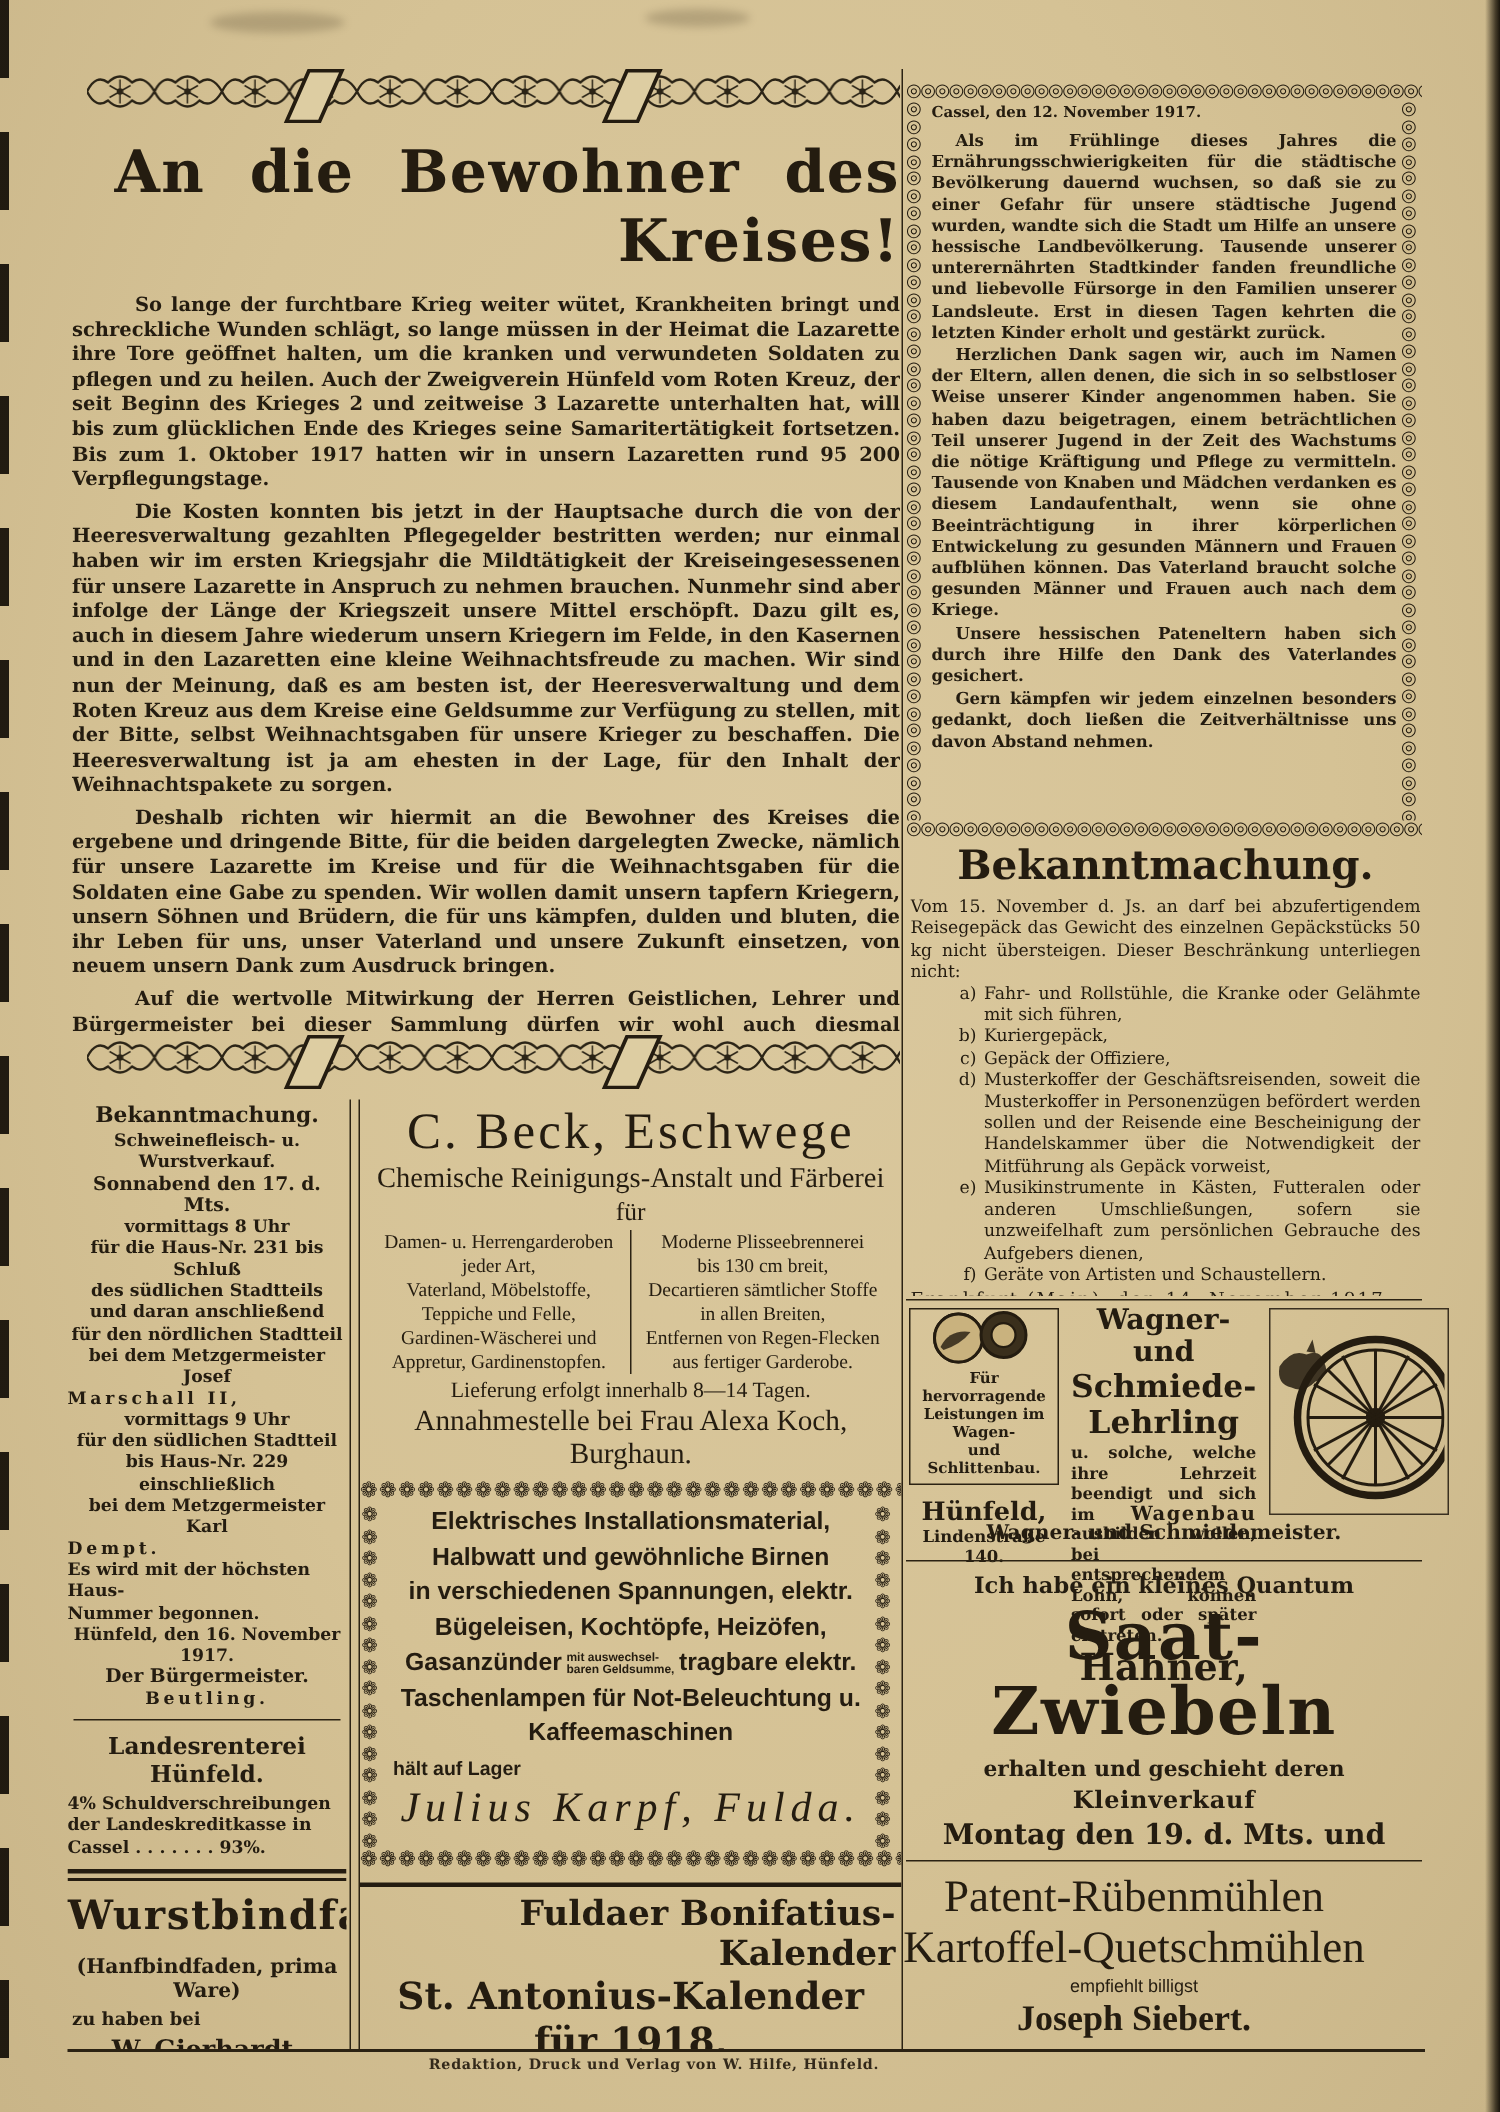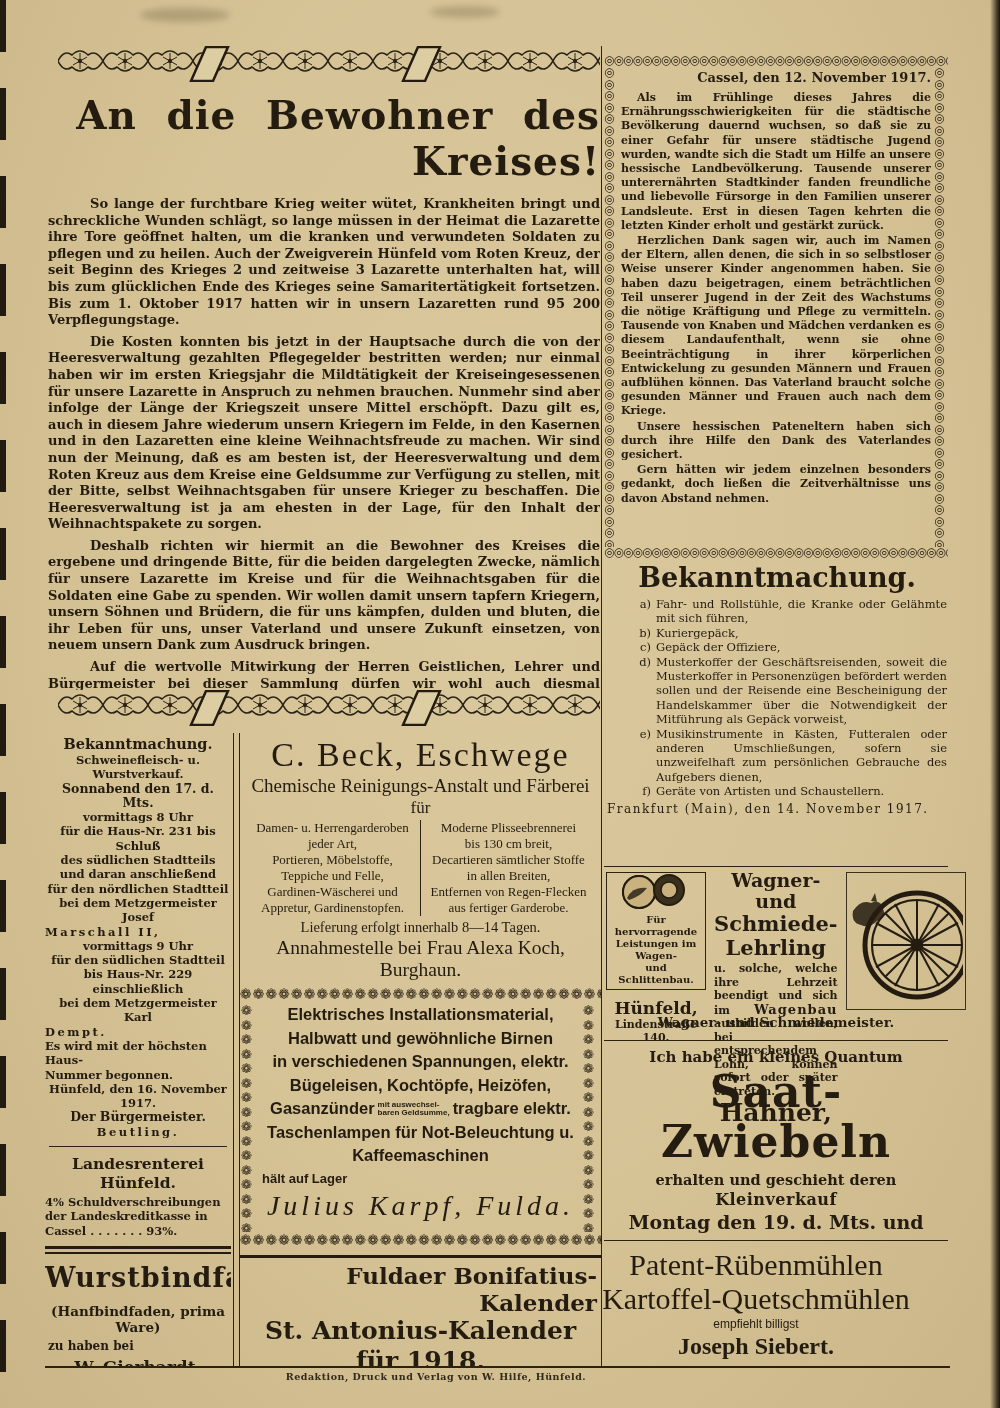--- a/index.html
+++ b/index.html
@@ -73,21 +73,21 @@
   .kal-line2{font-weight:bold;font-size:25px;text-align:center;line-height:30px;}
 
   
   .chain-frame{position:absolute;left:604px;top:54px;width:344px;height:506px;}
   .chain{position:absolute;color:#1d160b;font-family:"DejaVu Sans",sans-serif;overflow:hidden;}
   .chain-h{left:0;right:0;height:14px;font-size:12px;line-height:13px;letter-spacing:-1px;white-space:nowrap;}
   .chain-top{top:0;} .chain-bot{bottom:0;}
   .chain-v{top:13px;bottom:13px;width:14px;font-size:12px;line-height:11.5px;word-break:break-all;letter-spacing:0;}
   .chain-left{left:0;} .chain-right{right:0;}
   .cassel{position:absolute;left:17px;right:17px;top:16px;bottom:14px;overflow:hidden;}
-  .cassel-date{text-align:right;font-weight:bold;font-size:13px;margin:0 0 6px;}
+  .cassel-date{text-align:left;font-weight:bold;font-size:10px;margin:0 0 6px;}
   .cassel p{font-size:11px;line-height:14.2px;font-weight:bold;text-align:justify;text-indent:16px;margin:0 0 1px;}
 
   .railway{position:absolute;left:607px;top:562px;width:340px;height:302px;overflow:hidden;}
   .railway-title{font-weight:bold;font-size:27px;text-align:center;margin:0 0 3px;line-height:32px;}
   .railway-intro{font-size:11.5px;line-height:14.4px;text-align:justify;margin:0;}
   .railway-items{padding-left:22px;}
   .railway-item{display:flex;font-size:11.5px;line-height:14.4px;}
   .railway-item .lbl{flex:none;width:22px;text-align:right;padding-right:5px;}
   .railway-item .txt{text-align:justify;}
   .railway-date{font-size:12px;letter-spacing:1.5px;margin-top:3px;}
@@ -215,21 +215,21 @@
 
   <section class="middle-ads">
     <div class="beck">
       <div class="beck-title">C. Beck, Eschwege</div>
       <div class="beck-sub">Chemische Reinigungs-Anstalt und Färberei</div>
       <div class="beck-fuer">für</div>
       <div class="beck-cols">
         <div class="beck-col">
           <div>Damen- u. Herrengarderoben</div>
           <div>jeder Art,</div>
-          <div>Portieren, Möbelstoffe,</div>
+          <div>Vaterland, Möbelstoffe,</div>
           <div>Teppiche und Felle,</div>
           <div>Gardinen-Wäscherei und</div>
           <div>Appretur, Gardinenstopfen.</div>
         </div>
         <div class="beck-col">
           <div>Moderne Plisseebrennerei</div>
           <div>bis 130 cm breit,</div>
           <div>Decartieren sämtlicher Stoffe</div>
           <div>in allen Breiten,</div>
           <div>Entfernen von Regen-Flecken</div>
@@ -275,27 +275,28 @@
   <div class="chain-frame">
     <div class="chain chain-h chain-top">◎◎◎◎◎◎◎◎◎◎◎◎◎◎◎◎◎◎◎◎◎◎◎◎◎◎◎◎◎◎◎◎◎◎◎◎◎◎◎◎</div>
     <div class="chain chain-h chain-bot">◎◎◎◎◎◎◎◎◎◎◎◎◎◎◎◎◎◎◎◎◎◎◎◎◎◎◎◎◎◎◎◎◎◎◎◎◎◎◎◎</div>
     <div class="chain chain-v chain-left">◎◎◎◎◎◎◎◎◎◎◎◎◎◎◎◎◎◎◎◎◎◎◎◎◎◎◎◎◎◎◎◎◎◎◎◎◎◎◎◎◎◎◎◎◎</div>
     <div class="chain chain-v chain-right">◎◎◎◎◎◎◎◎◎◎◎◎◎◎◎◎◎◎◎◎◎◎◎◎◎◎◎◎◎◎◎◎◎◎◎◎◎◎◎◎◎◎◎◎◎</div>
     <div class="cassel">
       <div class="cassel-date">Cassel, den 12. November 1917.</div>
       <p>Als im Frühlinge dieses Jahres die Ernährungsschwierigkeiten für die städtische Bevölkerung dauernd wuchsen, so daß sie zu einer Gefahr für unsere städtische Jugend wurden, wandte sich die Stadt um Hilfe an unsere hessische Landbevölkerung. Tausende unserer unterernährten Stadtkinder fanden freundliche und liebevolle Fürsorge in den Familien unserer Landsleute. Erst in diesen Tagen kehrten die letzten Kinder erholt und gestärkt zurück.</p>
       <p>Herzlichen Dank sagen wir, auch im Namen der Eltern, allen denen, die sich in so selbstloser Weise unserer Kinder angenommen haben. Sie haben dazu beigetragen, einem beträchtlichen Teil unserer Jugend in der Zeit des Wachstums die nötige Kräftigung und Pflege zu vermitteln. Tausende von Knaben und Mädchen verdanken es diesem Landaufenthalt, wenn sie ohne Beeinträchtigung in ihrer körperlichen Entwickelung zu gesunden Männern und Frauen aufblühen können. Das Vaterland braucht solche gesunden Männer und Frauen auch nach dem Kriege.</p>
       <p>Unsere hessischen Pateneltern haben sich durch ihre Hilfe den Dank des Vaterlandes gesichert.</p>
-      <p>Gern hätten wir jedem einzelnen besonders gedankt, doch ließen die Zeitverhältnisse uns davon Abstand nehmen.</p>
+      <p>Gern kämpfen wir jedem einzelnen besonders gedankt, doch ließen die Zeitverhältnisse uns davon Abstand nehmen.</p>
 
     </div>
   </div>
 
   <section class="railway">
     <div class="railway-title">Bekanntmachung.</div>
+    <p class="railway-intro">Vom 15. November d. Js. an darf bei abzufertigendem Reisegepäck das Gewicht des einzelnen Gepäckstücks 50 kg nicht übersteigen. Dieser Beschränkung unterliegen nicht:</p>
     <div class="railway-items">
       <div class="railway-item">
         <span class="lbl">a)</span>
         <span class="txt">Fahr- und Rollstühle, die Kranke oder Gelähmte mit sich führen,</span>
       </div>
       <div class="railway-item">
         <span class="lbl">b)</span>
         <span class="txt">Kuriergepäck,</span>
       </div>
       <div class="railway-item">

